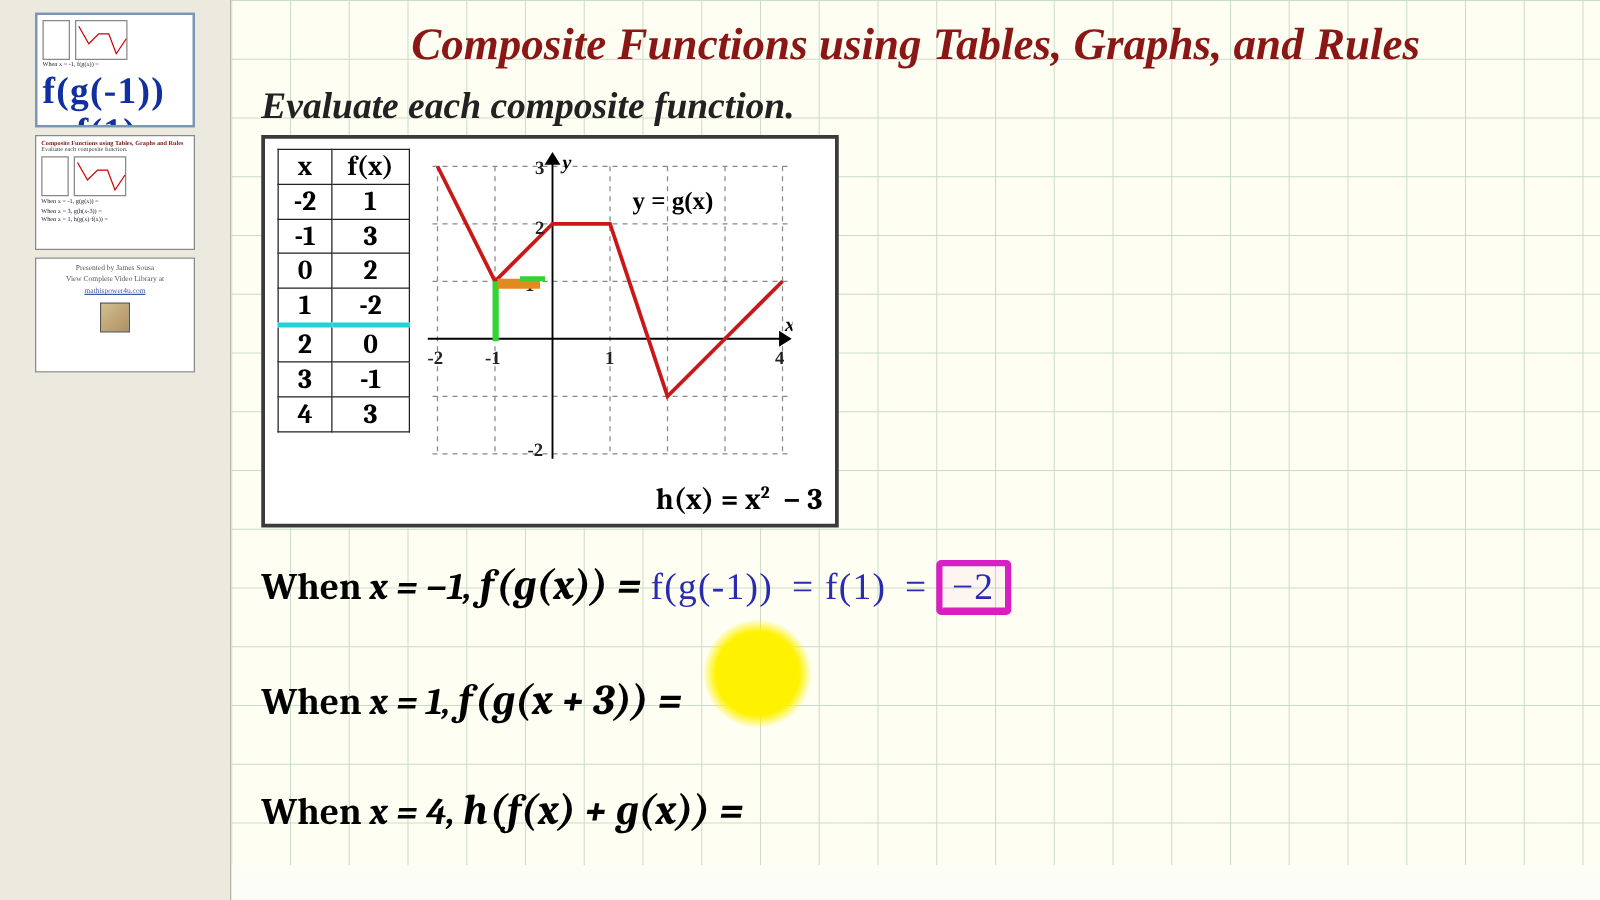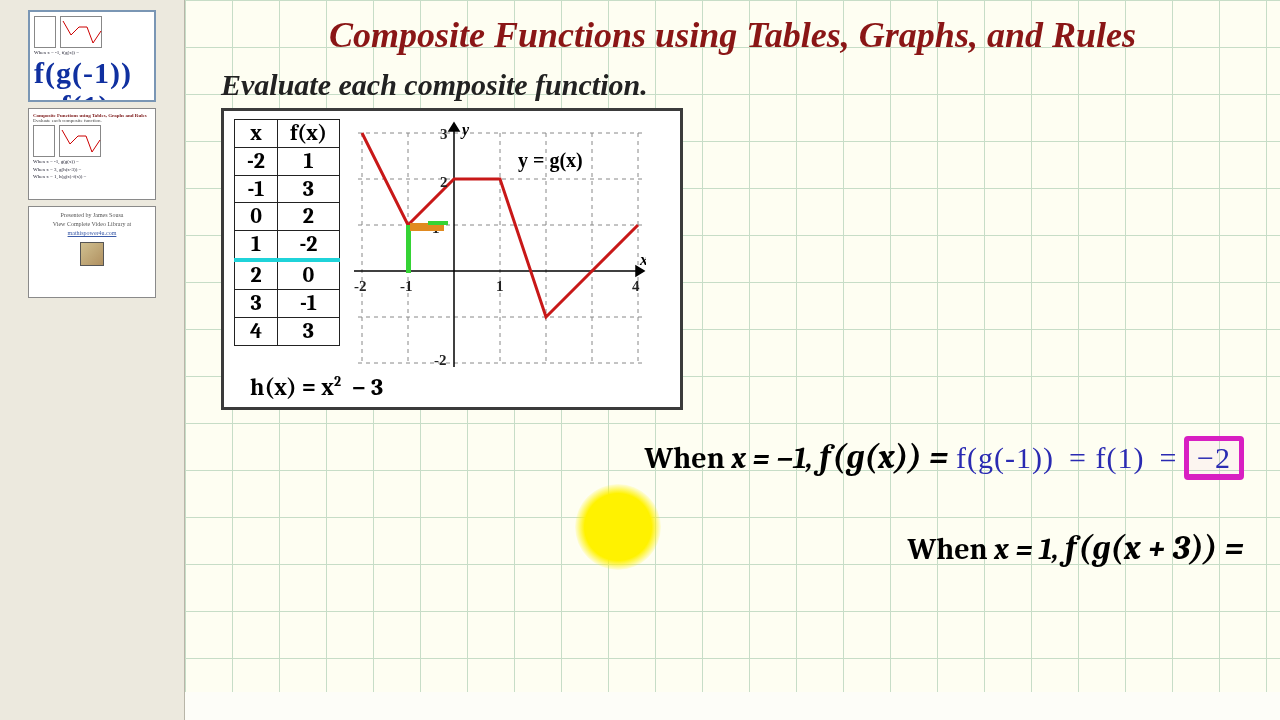--- a/index.html
+++ b/index.html
@@ -52,21 +52,21 @@
   
   .main {
     flex: 1;
     height: 692px;
     position: relative;
     background-color: #fefef2;
     background-image:
       linear-gradient(#c7ddc7 1px, transparent 1px),
       linear-gradient(90deg, #c7ddc7 1px, transparent 1px);
     background-size: 47px 47px;
-    padding: 10px 36px;
+    padding: 10px 24px;
   }
 
   .title {
     text-align: center;
     color: #8a1616;
     font-weight: bold;
     font-style: italic;
     font-size: 36px;
     font-family: Georgia, serif;
     margin-top: 4px;
@@ -113,34 +113,34 @@
     width: 292px;
     height: 248px;
     margin-top: 2px;
   }
   .graph svg { position:absolute; inset:0; }
 
   .hfunc {
     font-family: Cambria, Georgia, serif;
     font-size: 24px;
     font-weight: bold;
-    margin-top: 4px;
+    margin-top: 16px;
     margin-left: 16px;
+    text-align: right;
   }
   .hfunc sup { font-size: 14px; }
 
   
   .problems { margin-top: 24px; }
   .pline {
     font-family: Cambria, Georgia, serif;
     font-size: 30px;
     font-weight: bold;
     margin: 26px 0 48px 0;
     position: relative;
-    text-align: right;
   }
   .big { font-size: 34px; }
   .math { font-style: italic; }
 
   
   .hw {
     font-family: 'Comic Sans MS', 'Segoe Script', cursive;
     font-weight: normal;
     color: #2a2ab2;
     font-size: 30px;
@@ -334,15 +334,20 @@
       </span>
     </div>
 
     <div class="pline">
       <div class="highlight-spot" style="left:354px; top:-44px;"></div>
       <span>When </span>
       <span class="math">x = 1,</span>
       <span class="math big"> f (g(x + 3)) =</span>
     </div>
 
+    <div class="pline">
+      <span>When </span>
+      <span class="math">x = 4,</span>
+      <span class="math big"> h (f(x) + g(x)) =</span>
+    </div>
 
   </div>
 </div>
 
 </body></html>

